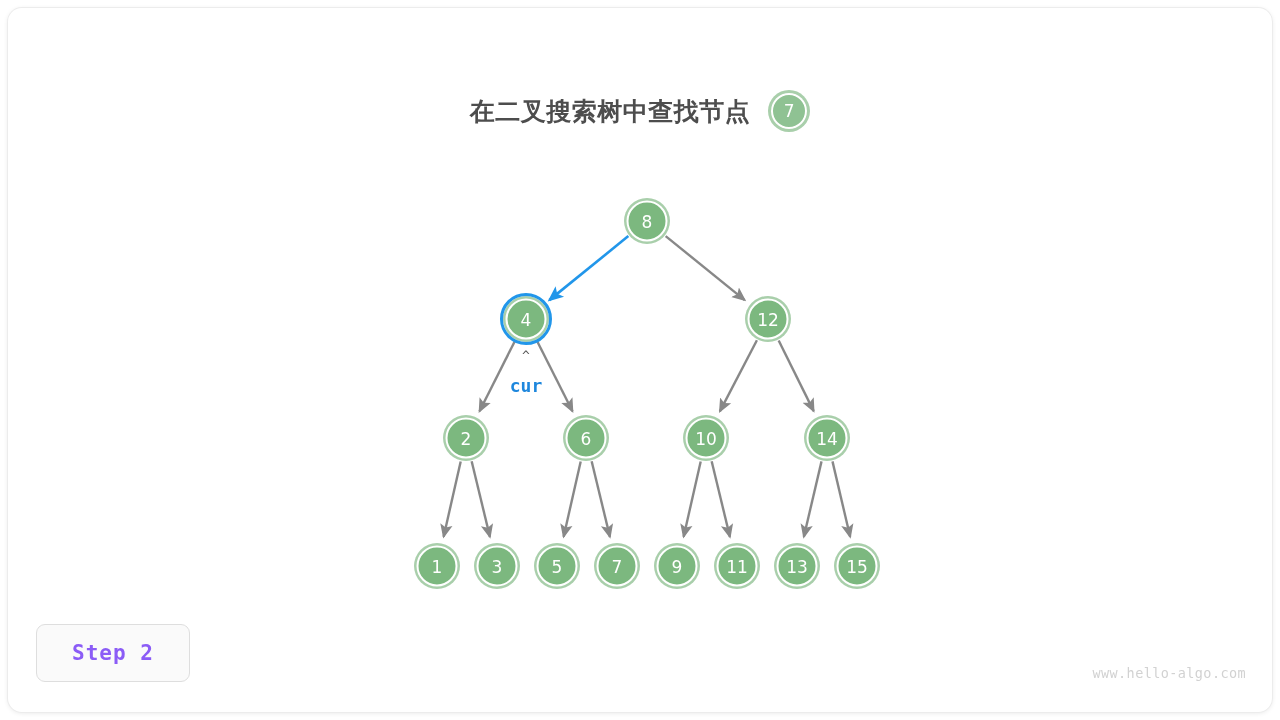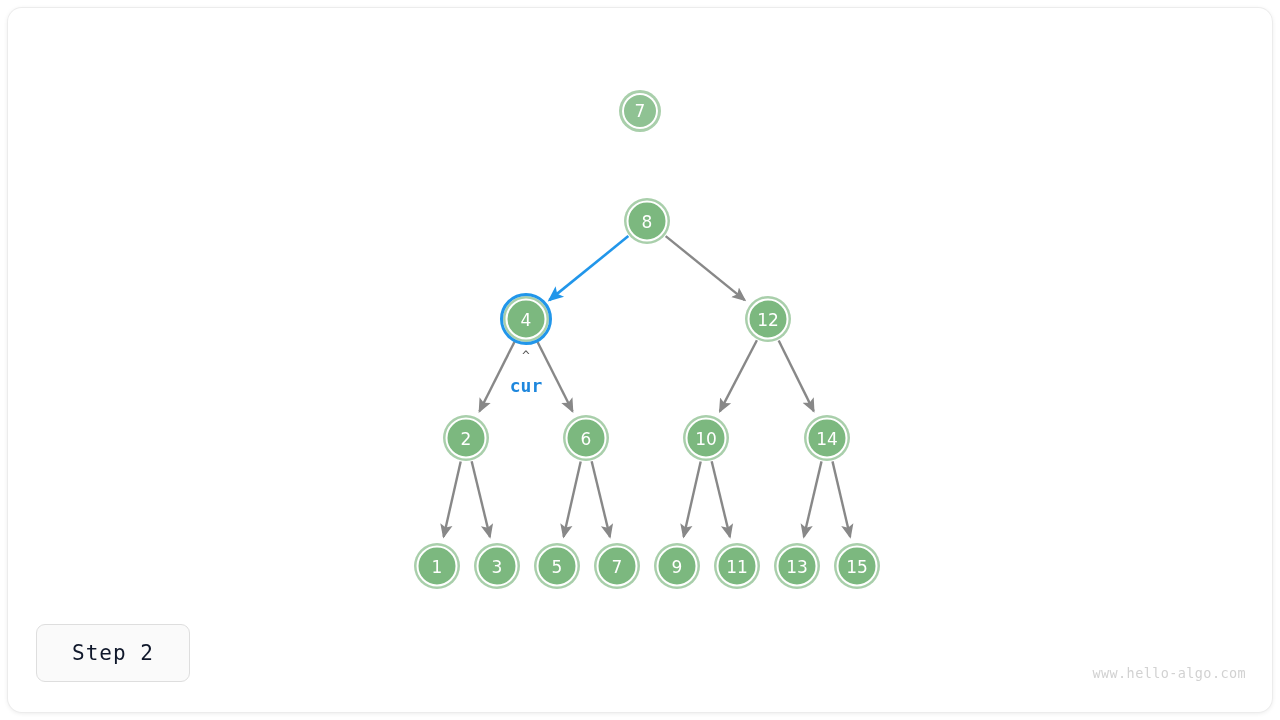--- a/index.html
+++ b/index.html
@@ -120,44 +120,45 @@
   }
   #step-badge {
     position: absolute;
     left: 28px;
     bottom: 30px;
     min-width: 112px;
     padding: 16px 35px;
     border: 1px solid #dedede;
     border-radius: 9px;
     background: #fafafa;
-    color: #0f172a;
+    color: #8b5cf6;
     font-family: "DejaVu Sans Mono", monospace;
     font-size: 21px;
-    font-weight: normal;
+    font-weight: bold;
     letter-spacing: 1px;
     text-align: center;
     box-sizing: border-box;
   }
   #watermark {
     position: absolute;
     right: 26px;
     bottom: 31px;
     color: #d2d2d2;
     font-family: "DejaVu Sans Mono", monospace;
     font-size: 13.5px;
     letter-spacing: 0.4px;
   }
 </style>
 </head>
 <body>
 
 <div id="canvas">
 
   <div id="title-row">
+    <span id="title-text">在二叉搜索树中查找节点</span>
     <span class="title-badge">
       <span class="tb-outer"></span>
       <span class="tb-inner">7</span>
     </span>
   </div>
 
   <svg id="tree" viewBox="0 0 1264 704">
     <defs>
       <marker id="arrow-gray" markerWidth="7" markerHeight="7" refX="5.2" refY="3" orient="auto">
         <path d="M0,0.4 L6,3 L0,5.6 L1.3,3 Z" fill="#888888"></path>

